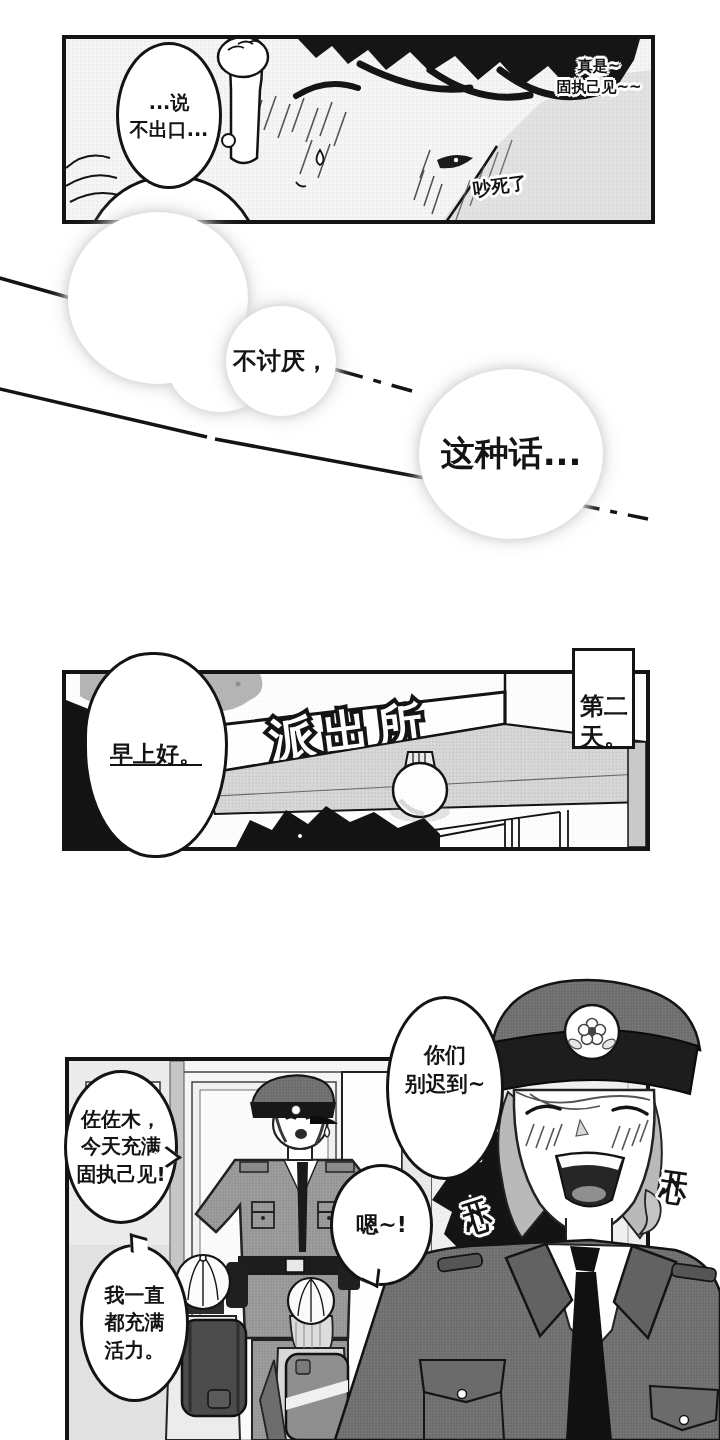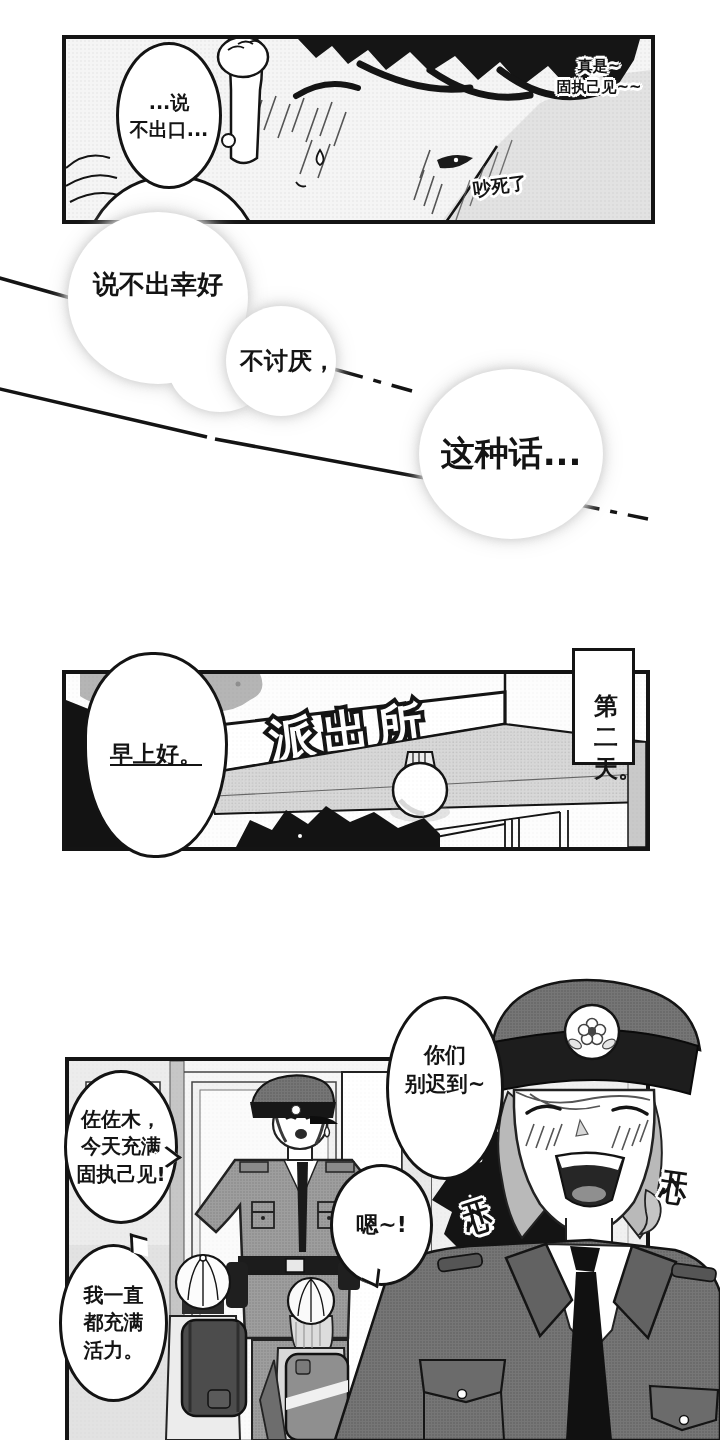--- a/index.html
+++ b/index.html
@@ -102,23 +102,22 @@
   <span>...说
 不出口...</span>
 </div>
 <div class="abs" style="left:221px;top:133px;width:11px;height:11px;background:#fff;border:2.5px solid #141414;border-radius:50%;z-index:3;"></div>
 <div class="sfx" style="left:541px;top:44px;width:116px;font-size:15px;line-height:1.4;text-align:center;z-index:2;margin-top:12px;"><span>真是~
 固执己见~~</span></div>
 <div class="sfx" style="left:473px;top:174px;font-size:18px;transform:rotate(-8deg);z-index:2;"><span>吵死了</span></div>
 
 <div class="mono" style="left:68px;top:212px;width:180px;height:172px;font-size:26px;">
   <span class="bump" style="left:100px;top:108px;width:104px;height:92px;"></span>
-  <span style="position:relative;top:-14px;">说不出幸好</span>
-</div>
-<div class="mono" style="left:226px;top:306px;width:110px;height:110px;font-size:24px;justify-content:flex-end;">
+</div>
+<div class="mono" style="left:226px;top:306px;width:110px;height:110px;font-size:24px;">
   <span>不讨厌，</span>
 </div>
 <div class="mono" style="left:419px;top:369px;width:184px;height:170px;font-size:34px;">
   <span>这种话...</span>
 </div>
 
 <div class="panel" style="left:62px;top:670px;width:588px;height:181px;">
   <svg width="580" height="173" viewBox="66 674 580 173">
     <rect x="66" y="674" width="580" height="173" fill="#fdfdfd"></rect>
 
@@ -155,21 +154,21 @@
     <g stroke="#141414" stroke-width="1.8" fill="none">
       <path d="M420,832 L560,812 M560,812 V847 M568,810 V847 M505,820 V847 M512,819 V847 M519,818 V847 M420,840 L505,824"></path>
     </g>
 
     <path d="M236,847 L250,820 L272,830 L286,810 L308,824 L326,806 L350,822 L374,812 L398,828 L424,818 L440,834 L440,847 Z" fill="#131313"></path>
     <circle cx="300" cy="836" r="2" fill="#fff"></circle>
     <rect x="66" y="674" width="580" height="173" fill="url(#ltone)" opacity="0.5"></rect>
   </svg>
 </div>
 
-<div class="caption" style="left:572px;top:648px;width:63px;height:117px;font-size:24px;padding:8px 4px 0 19px;">
+<div class="caption" style="left:572px;top:648px;width:63px;height:101px;font-size:24px;padding:8px 4px 0 5px;">
   <span>第二
 天。</span>
 </div>
 <div class="speech" style="left:84px;top:652px;width:138px;height:200px;font-size:23px;border-radius:48% 52% 50% 50% / 42% 46% 57% 55%;text-decoration:underline;">
   <span>早上好。</span>
 </div>
 
 <svg class="abs" width="720" height="500" viewBox="0 940 720 500" style="left:0;top:940px;z-index:1;">
   <defs>
       <clipPath id="p3clip">
@@ -319,21 +318,21 @@
 <div class="speech" style="left:386px;top:996px;width:112px;height:178px;font-size:21px;">
   <span style="position:relative;top:-22px;margin-top:8px;">你们
 别迟到~</span>
 </div>
 
 <div class="speech" style="left:330px;top:1164px;width:97px;height:116px;font-size:22px;">
   <span>嗯~!</span>
 </div>
 <div class="tail" style="left:362px;top:1266px;transform:rotate(25deg) skew(18deg);"></div>
 
-<div class="speech" style="left:59px;top:1244px;width:103px;height:152px;font-size:20px;">
+<div class="speech" style="left:80px;top:1244px;width:103px;height:152px;font-size:20px;">
   <span>我一直
 都充满
 活力。</span>
 </div>
 <div class="tail" style="left:130px;top:1236px;transform:rotate(195deg) skew(18deg);"></div>
 
 <div class="sfx vert" style="left:448px;top:1176px;font-size:27px;transform:rotate(-18deg);">
   <span>开心</span>
 </div>
 <div class="sfx vert" style="left:660px;top:1152px;font-size:27px;transform:rotate(8deg);">

